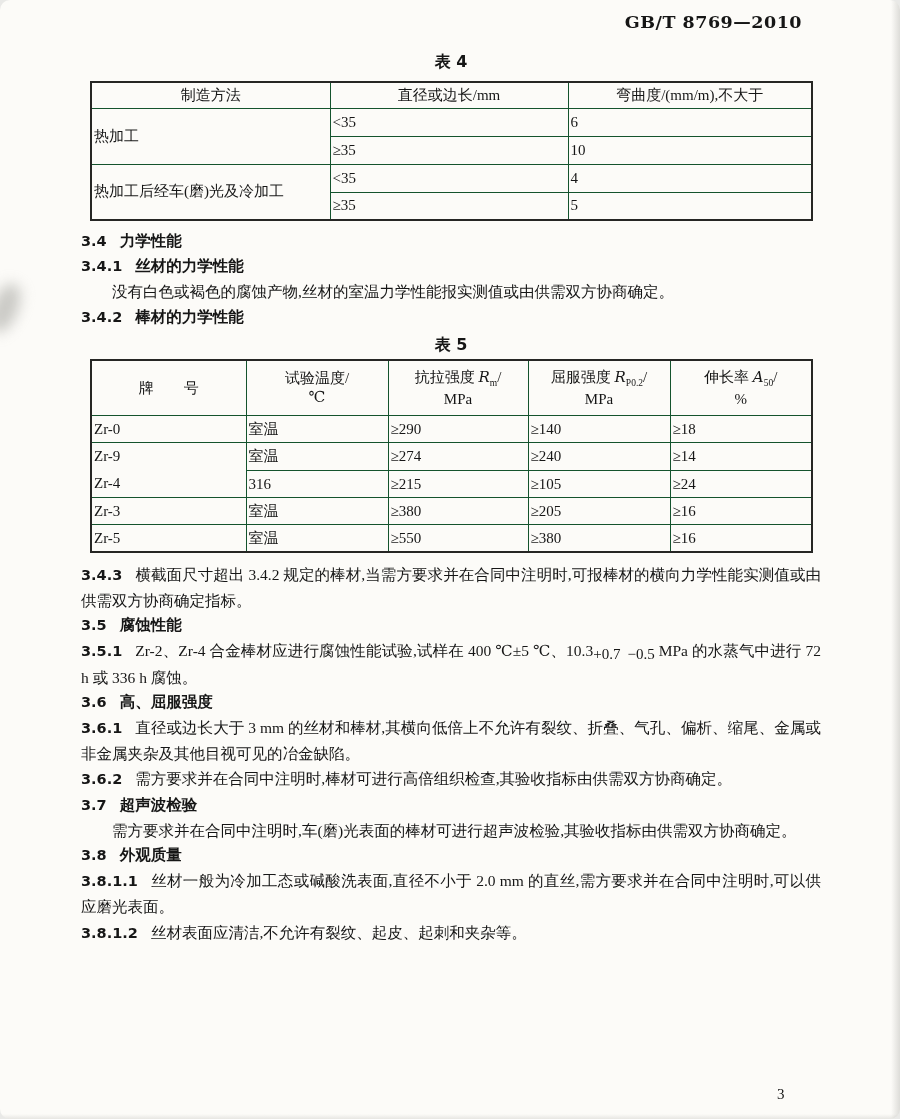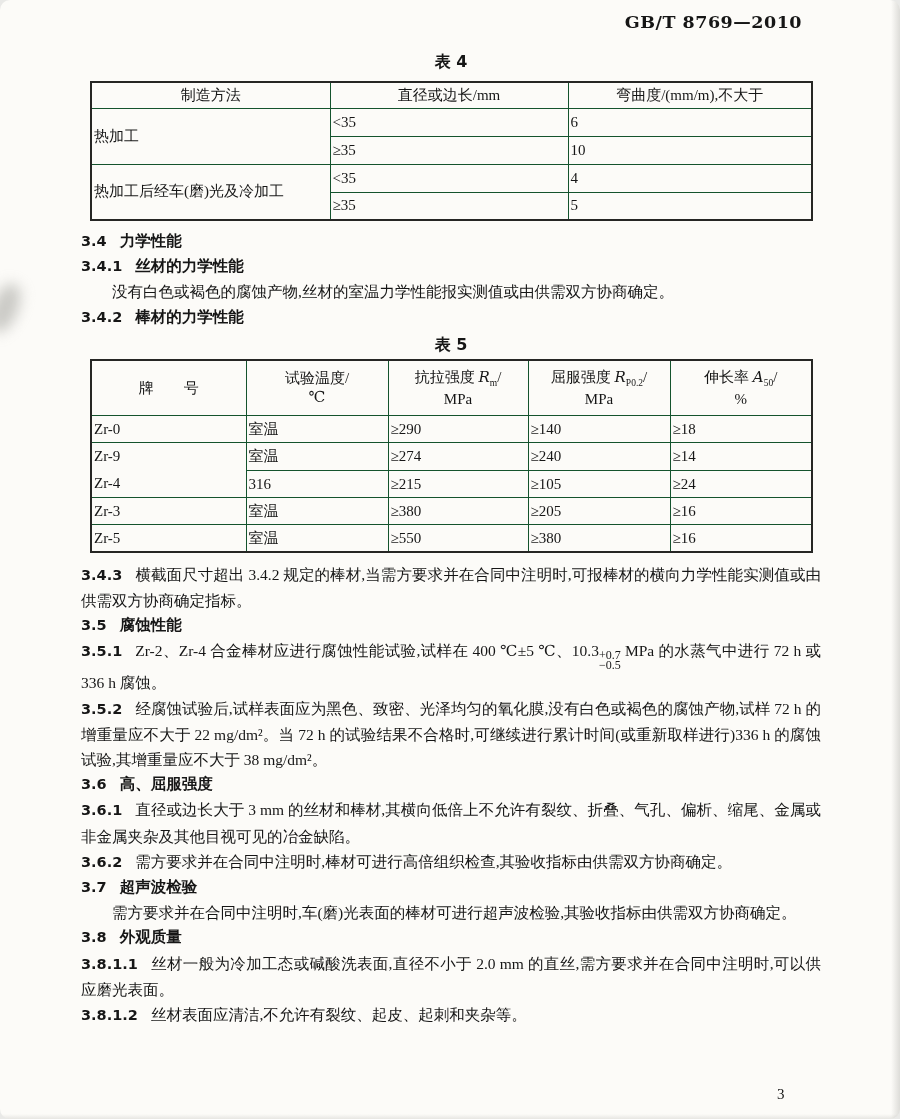--- a/index.html
+++ b/index.html
@@ -65,23 +65,23 @@
   .first-gap{margin-top:8px !important;}
   .after-t5{margin-top:9px !important;}
   .num{
     font-family:"DejaVu Sans","Liberation Sans",sans-serif;
     font-weight:bold;margin-right:13px;font-size:14.5px;
   }
   .h-line{font-family:"DejaVu Sans","Liberation Sans",sans-serif;font-weight:bold;font-size:15.5px;}
   .h-line .num{margin-right:13px;}
   .indent{text-indent:2em;}
   .supsub{
-    display:inline-flex;flex-direction:column;
-    font-size:12px;line-height:9.5px;
-    vertical-align:-3px;letter-spacing:0;
+    display:inline-flex;
+    font-size:15px;line-height:9.5px;
+    vertical-align:-3px;letter-spacing:0;gap:7px;
   }
   .pageno{
     position:absolute;left:777px;top:1086px;font-size:15px;
   }
 </style>
 </head>
 <body>
 
 <div class="page">
 
@@ -209,21 +209,20 @@
       </tbody>
     </table>
 
     <div class="sec">
       <p class="after-t5"><span class="num">3.4.3</span><span>横截面尺寸超出 3.4.2 规定的棒材,当需方要求并在合同中注明时,可报棒材的横向力学性能实测值或由供需双方协商确定指标。</span></p>
       <p class="h-line"><span class="num">3.5</span><span>腐蚀性能</span></p>
       <p><span class="num">3.5.1</span><span>Zr-2、Zr-4 合金棒材应进行腐蚀性能试验,试样在 400 ℃±5 ℃、10.3</span><span class="supsub">
             <span>+0.7</span>
             <span>−0.5</span>
           </span><span> MPa 的水蒸气中进行 72 h 或 336 h 腐蚀。</span></p>
-      <p><span class="num">3.5.2</span><span>经腐蚀试验后,试样表面应为黑色、致密、光泽均匀的氧化膜,没有白色或褐色的腐蚀产物,试样 72 h 的增重量应不大于 22 mg/dm²。当 72 h 的试验结果不合格时,可继续进行累计时间(或重新取样进行)336 h 的腐蚀试验,其增重量应不大于 38 mg/dm²。</span></p>
       <p class="h-line"><span class="num">3.6</span><span>高、屈服强度</span></p>
       <p><span class="num">3.6.1</span><span>直径或边长大于 3 mm 的丝材和棒材,其横向低倍上不允许有裂纹、折叠、气孔、偏析、缩尾、金属或非金属夹杂及其他目视可见的冶金缺陷。</span></p>
       <p><span class="num">3.6.2</span><span>需方要求并在合同中注明时,棒材可进行高倍组织检查,其验收指标由供需双方协商确定。</span></p>
       <p class="h-line"><span class="num">3.7</span><span>超声波检验</span></p>
       <p class="indent">需方要求并在合同中注明时,车(磨)光表面的棒材可进行超声波检验,其验收指标由供需双方协商确定。</p>
       <p class="h-line"><span class="num">3.8</span><span>外观质量</span></p>
       <p><span class="num">3.8.1.1</span><span>丝材一般为冷加工态或碱酸洗表面,直径不小于 2.0 mm 的直丝,需方要求并在合同中注明时,可以供应磨光表面。</span></p>
       <p><span class="num">3.8.1.2</span><span>丝材表面应清洁,不允许有裂纹、起皮、起刺和夹杂等。</span></p>
     </div>
 

